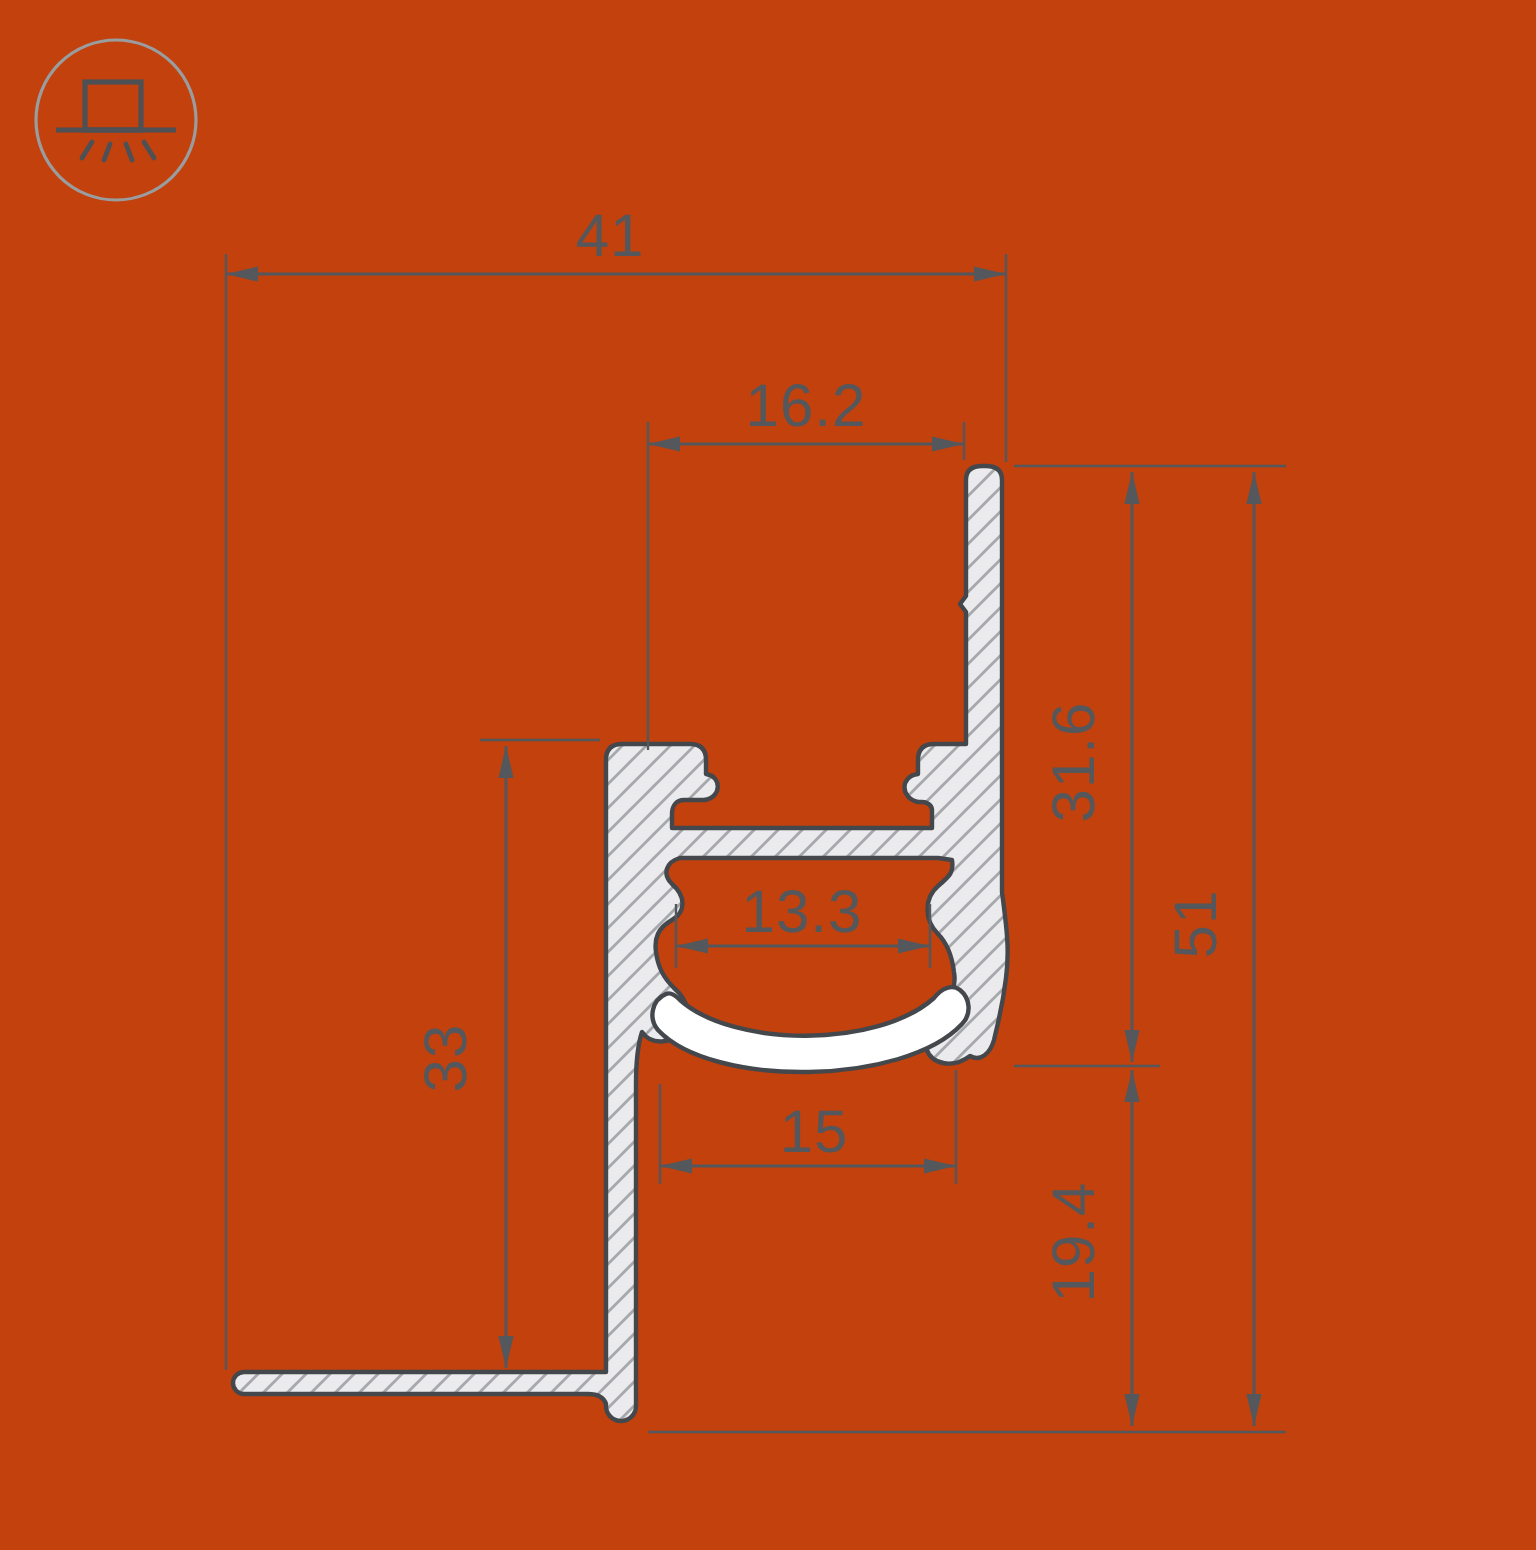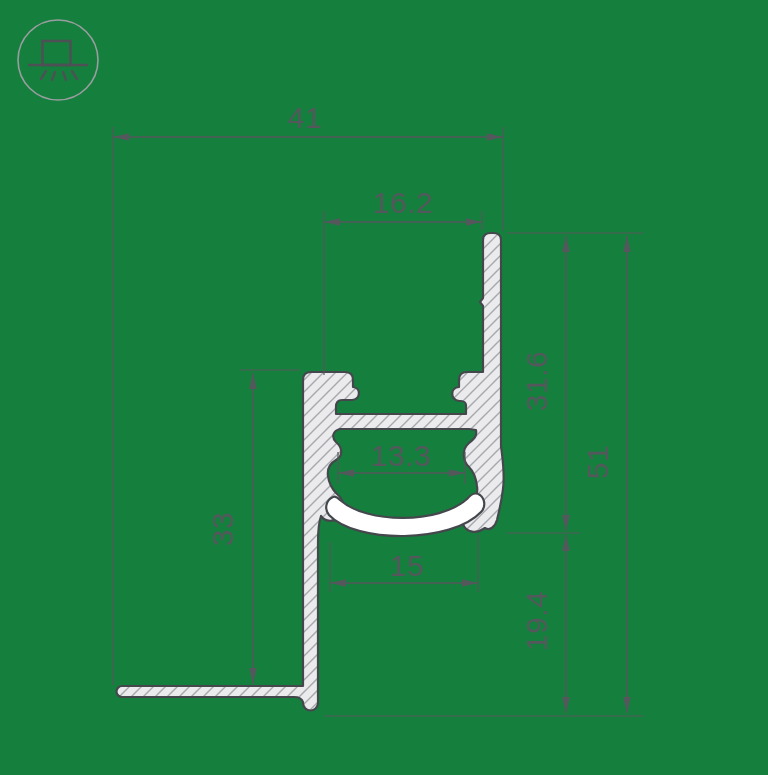--- a/index.html
+++ b/index.html
@@ -1,19 +1,19 @@
 <!DOCTYPE html>
 <html><head>
 <meta charset="utf-8">
 <style>
   html,body{margin:0;padding:0;background:#ffffff;}
   .canvas{
     position:relative;
     width:768px;height:775px;
-    background:#15803d;
+    background:#c2410c;
     font-family:"Liberation Sans", sans-serif;
     overflow:hidden;
   }
   svg{display:block;}
   .dim-text{
     fill:#54585c;
     font-family:"Liberation Sans", sans-serif;
     font-size:30px;
     letter-spacing:0.5px;
   }

